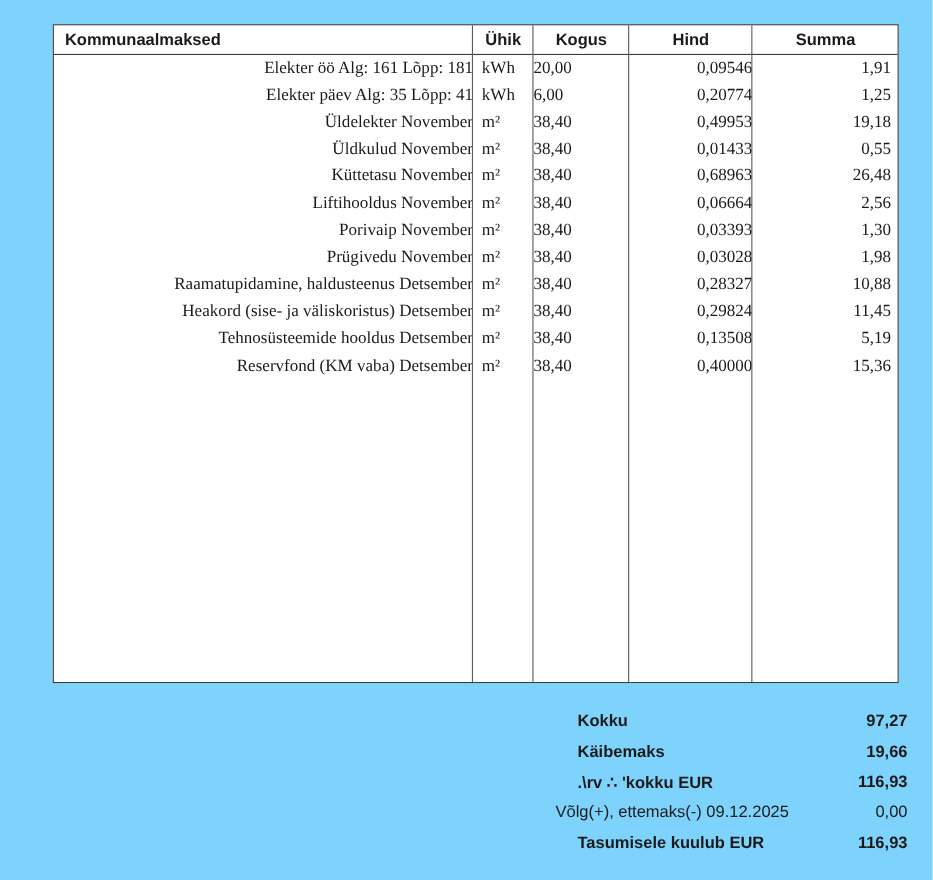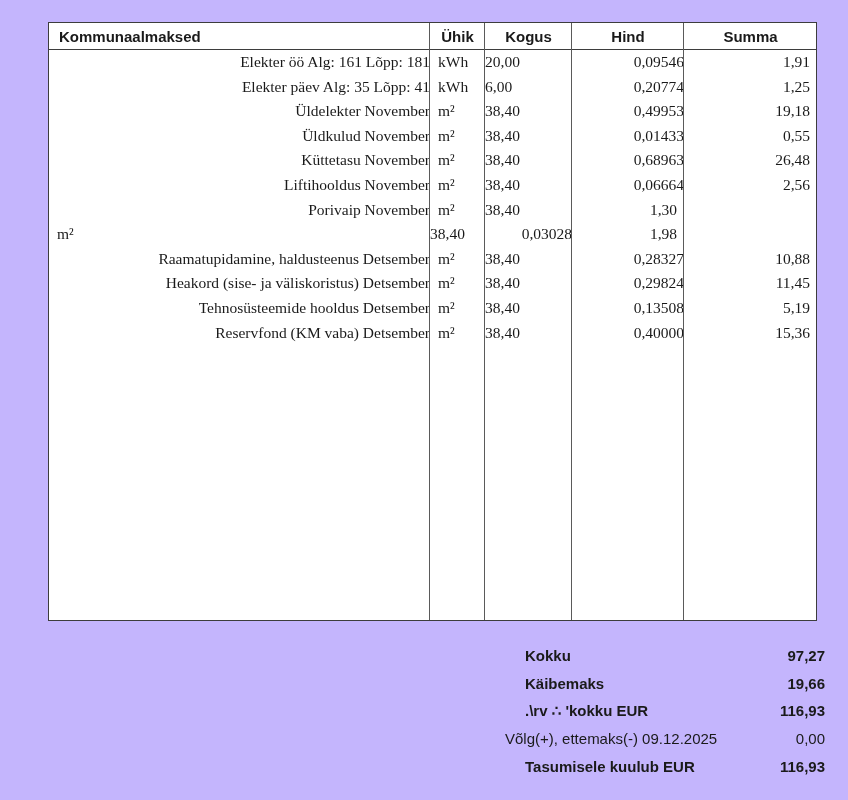--- a/index.html
+++ b/index.html
@@ -7,21 +7,21 @@
     padding: 0;
     background: #ffffff;
     width: 848px;
     height: 800px;
     overflow: hidden;
   }
   .page {
     position: relative;
     width: 848px;
     height: 800px;
-    background: #c4b5fd;
+    background: #7dd3fc;
     color: #111111;
   }
 
   
   .charges-table {
     position: absolute;
     left: 48px;
     top: 22px;
     width: 769px;
     height: 599px;
@@ -149,23 +149,25 @@
           <div class="c-name">Liftihooldus November</div>
           <div class="c-unit">m²</div>
           <div class="c-qty">38,40</div>
           <div class="c-price">0,06664</div>
           <div class="c-sum">2,56</div>
         </div>
         <div class="trow">
           <div class="c-name">Porivaip November</div>
           <div class="c-unit">m²</div>
           <div class="c-qty">38,40</div>
+          <div class="c-price">0,03393</div>
           <div class="c-sum">1,30</div>
         </div>
         <div class="trow">
+          <div class="c-name">Prügivedu November</div>
           <div class="c-unit">m²</div>
           <div class="c-qty">38,40</div>
           <div class="c-price">0,03028</div>
           <div class="c-sum">1,98</div>
         </div>
         <div class="trow">
           <div class="c-name">Raamatupidamine, haldusteenus Detsember</div>
           <div class="c-unit">m²</div>
           <div class="c-qty">38,40</div>
           <div class="c-price">0,28327</div>

